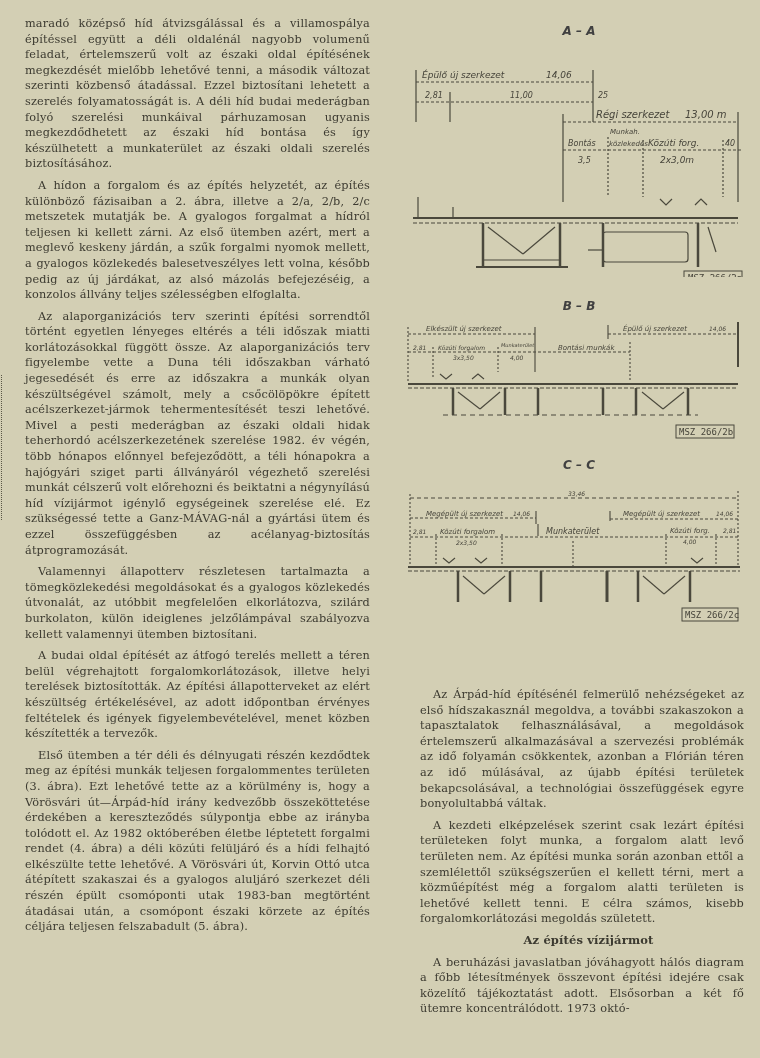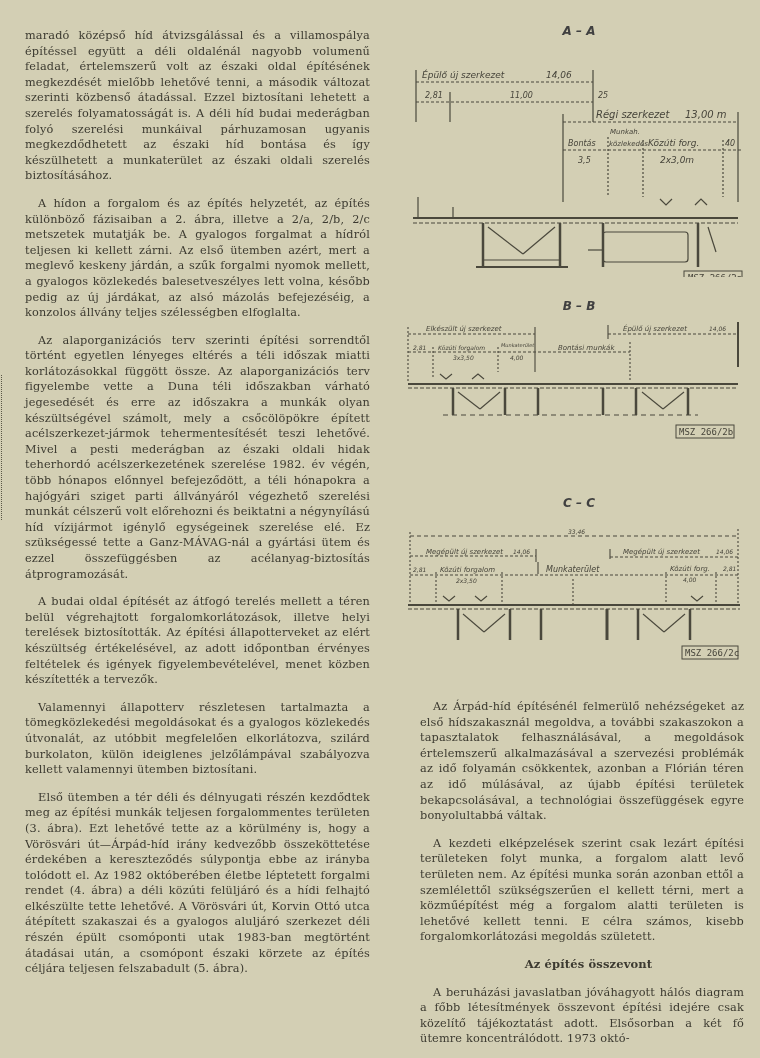--- a/index.html
+++ b/index.html
@@ -12,34 +12,34 @@
   }
   .col {
     position: absolute;
     font-size: 11.3px;
     line-height: 15.6px;
     text-align: justify;
     letter-spacing: 0.15px;
   }
   .col-left { left: 25px; top: 16px; width: 345px; }
   .col-right { left: 420px; top: 687px; width: 324px; }
-  .col p { margin: 12px 0 6px 0; text-indent: 13px; hyphens: manual; }
+  .col p { margin: 0 0 6px 0; text-indent: 13px; hyphens: manual; }
   .col p.first { text-indent: 0; }
   .section-heading {
     font-weight: bold; text-align: center; font-size: 11.5px;
     margin: 12px 0 8px 0; text-indent: 0;
   }
   .margin-rule {
     position: absolute; left: 1px; top: 375px; width: 1px; height: 145px;
     border-left: 1px dotted #5a5746;
   }
   .figure { position: absolute; left: 398px; width: 362px; }
   .fig-a { top: 22px; height: 255px; }
   .fig-b { top: 297px; height: 150px; }
-  .fig-c { top: 494px; height: 190px; }
+  .fig-c { top: 456px; height: 190px; }
   .fig-title {
     position: absolute; left: 0; width: 100%; text-align: center;
     font-family: "DejaVu Sans", sans-serif; font-style: italic; font-weight: bold;
     font-size: 12px; color: #404040; top: 2px;
   }
   .figure svg { position: absolute; left: 0; top: 0; }
   .fig-label {
     font-family: "DejaVu Sans", sans-serif; font-style: italic;
     fill: #46443a;
   }
@@ -49,22 +49,22 @@
 </style>
 </head>
 <body>
 
 <div class="margin-rule"></div>
 
 <div class="col col-left">
   <p class="first">maradó középső híd átvizsgálással és a villamospálya építéssel együtt a déli oldalénál nagyobb volumenű feladat, értelemszerű volt az északi oldal építésének megkezdését mielőbb lehetővé tenni, a második változat szerinti közbenső átadással. Ezzel biztosítani lehetett a szerelés folyamatosságát is. A déli híd budai mederágban folyó szerelési munkáival párhuzamosan ugyanis megkezdődhetett az északi híd bontása és így készülhetett a munkaterület az északi oldali szerelés biztosításához.</p>
   <p>A hídon a forgalom és az építés helyzetét, az építés különböző fázisaiban a 2. ábra, illetve a 2/a, 2/b, 2/c metszetek mutatják be. A gyalogos forgalmat a hídról teljesen ki kellett zárni. Az első ütemben azért, mert a meglevő keskeny járdán, a szűk forgalmi nyomok mellett, a gyalogos közlekedés balesetveszélyes lett volna, később pedig az új járdákat, az alsó mázolás befejezéséig, a konzolos állvány teljes szélességben elfoglalta.</p>
   <p>Az alaporganizációs terv szerinti építési sorrendtől történt egyetlen lényeges eltérés a téli időszak miatti korlátozásokkal függött össze. Az alaporganizációs terv figyelembe vette a Duna téli időszakban várható jegesedését és erre az időszakra a munkák olyan készültségével számolt, mely a csőcölöpökre épített acélszerkezet-jármok tehermentesítését teszi lehetővé. Mivel a pesti mederágban az északi oldali hidak teherhordó acélszerkezetének szerelése 1982. év végén, több hónapos előnnyel befejeződött, a téli hónapokra a hajógyári sziget parti állványáról végezhető szerelési munkát célszerű volt előrehozni és beiktatni a négynyílású híd vízijármot igénylő egységeinek szerelése elé. Ez szükségessé tette a Ganz-MÁVAG-nál a gyártási ütem és ezzel összefüggésben az acélanyag-biztosítás átprogramozását.</p>
+  <p>Valamennyi állapotterv részletesen tartalmazta a tömegközlekedési megoldásokat és a gyalogos közlekedés útvonalát, az utóbbit megfelelően elkorlátozva, szilárd burkolaton, külön ideiglenes jelzőlámpával szabályozva kellett valamennyi ütemben biztosítani.</p>
   <p>A budai oldal építését az átfogó terelés mellett a téren belül végrehajtott forgalomkorlátozások, illetve helyi terelések biztosították. Az építési állapotterveket az elért készültség értékelésével, az adott időpontban érvényes feltételek és igények figyelembevételével, menet közben készítették a tervezők.</p>
-  <p>Valamennyi állapotterv részletesen tartalmazta a tömegközlekedési megoldásokat és a gyalogos közlekedés útvonalát, az utóbbit megfelelően elkorlátozva, szilárd burkolaton, külön ideiglenes jelzőlámpával szabályozva kellett valamennyi ütemben biztosítani.</p>
   <p>Első ütemben a tér déli és délnyugati részén kezdődtek meg az építési munkák teljesen forgalommentes területen (3. ábra). Ezt lehetővé tette az a körülmény is, hogy a Vörösvári út—Árpád-híd irány kedvezőbb összeköttetése érdekében a kereszteződés súlypontja ebbe az irányba tolódott el. Az 1982 októberében életbe léptetett forgalmi rendet (4. ábra) a déli közúti felüljáró és a hídi felhajtó elkészülte tette lehetővé. A Vörösvári út, Korvin Ottó utca átépített szakaszai és a gyalogos aluljáró szerkezet déli részén épült csomóponti utak 1983-ban megtörtént átadásai után, a csomópont északi körzete az építés céljára teljesen felszabadult (5. ábra).</p>
 </div>
 
 <div class="figure fig-a">
   <div class="fig-title">A – A</div>
   <svg width="362" height="255" fill="none" stroke="#4a483c" stroke-width="1.2">
 
     <line x1="18" y1="48" x2="18" y2="100"></line>
     <line x1="18" y1="60" x2="195" y2="60" stroke-dasharray="3,2"></line>
     <line x1="195" y1="48" x2="195" y2="100"></line>
@@ -211,15 +211,15 @@
     <text class="fig-label" x="285" y="88" font-size="6" stroke="none">4,00</text>
     <text class="fig-label" x="325" y="77" font-size="6" stroke="none">2,81</text>
     <rect x="284" y="152" width="56" height="13" stroke-width="1"></rect>
     <text class="fig-ref" x="287" y="162" font-size="9" stroke="none">MSZ 266/2c</text>
   </svg>
 </div>
 
 <div class="col col-right">
   <p>Az Árpád-híd építésénél felmerülő nehézségeket az első hídszakasznál megoldva, a további szakaszokon a tapasztalatok felhasználásával, a megoldások értelemszerű alkalmazásával a szervezési problémák az idő folyamán csökkentek, azonban a Flórián téren az idő múlásával, az újabb építési területek bekapcsolásával, a technológiai összefüggések egyre bonyolultabbá váltak.</p>
   <p>A kezdeti elképzelések szerint csak lezárt építési területeken folyt munka, a forgalom alatt levő területen nem. Az építési munka során azonban ettől a szemlélettől szükségszerűen el kellett térni, mert a közműépítést még a forgalom alatti területen is lehetővé kellett tenni. E célra számos, kisebb forgalomkorlátozási megoldás született.</p>
-  <p class="section-heading">Az építés összevont</p>
+  <p class="section-heading">Az építés vízijármot</p>
   <p>A beruházási javaslatban jóváhagyott hálós diagram a főbb létesítmények összevont építési idejére csak közelítő tájékoztatást adott. Elsősorban a két fő ütemre koncentrálódott. 1973 októ-</p>
 </div>
 
 </body></html>

